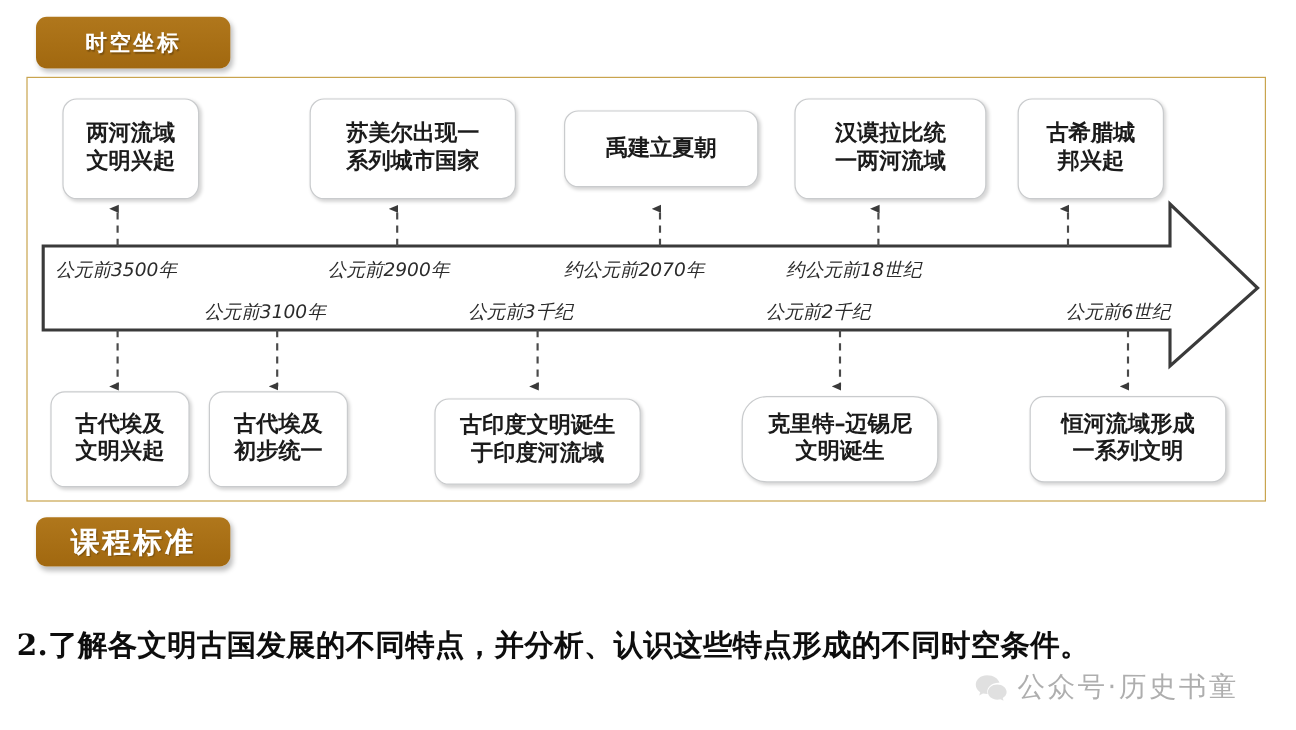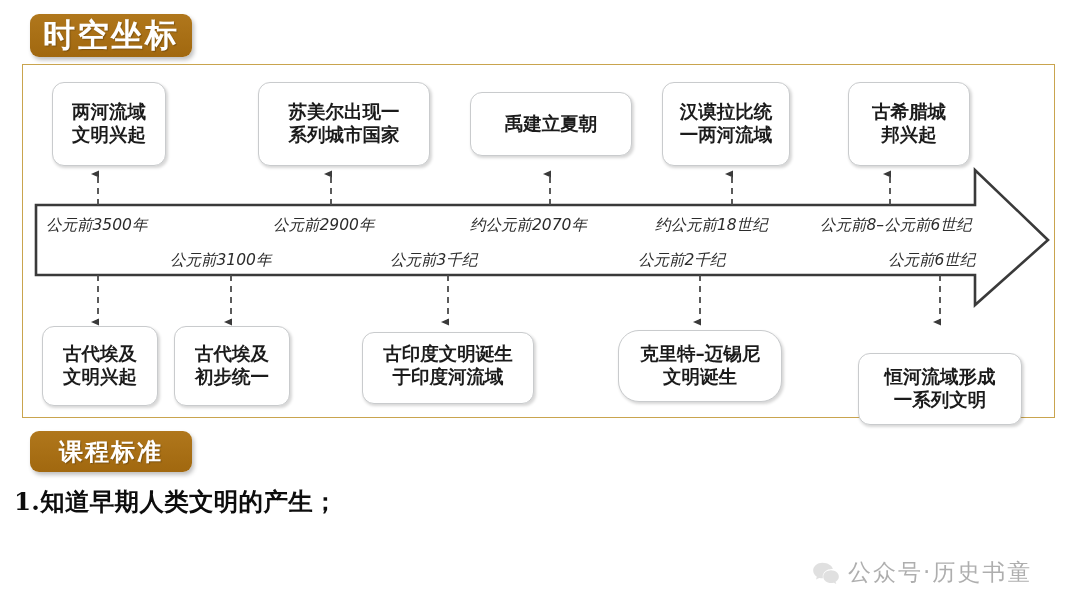--- a/index.html
+++ b/index.html
@@ -36,21 +36,21 @@
     justify-content: center;
     letter-spacing: 2px;
     box-shadow: 2px 3px 4px rgba(0,0,0,0.25);
     text-shadow: 1px 1px 1px rgba(0,0,0,0.25);
   }
   #badge-spacetime {
     left: 30px;
     top: 14px;
     width: 162px;
     height: 43px;
-    font-size: 32px;
+    font-size: 18px;
   }
   #badge-standard {
     left: 30px;
     top: 431px;
     width: 162px;
     height: 41px;
     font-size: 24px;
   }
 
   
@@ -174,50 +174,49 @@
       <line x1="700" y1="275" x2="700" y2="322" marker-end="url(#arrow-down)"></line>
       <line x1="940" y1="275" x2="940" y2="322" marker-end="url(#arrow-down)"></line>
     </g>
   </svg>
 
   <div class="evt-box" style="left:52px;  top:82px;  width:114px; height:84px;">两河流域
 文明兴起</div>
   <div class="evt-box" style="left:258px; top:82px;  width:172px; height:84px;">苏美尔出现一
 系列城市国家</div>
   <div class="evt-box" style="left:470px; top:92px;  width:162px; height:64px;">禹建立夏朝</div>
-  <div class="evt-box" style="left:662px; top:82px;  width:128px; height:84px;">汉谟拉比统
+  <div class="evt-box" style="left:662px; top:82px;  width:160px; height:84px;">汉谟拉比统
 一两河流域</div>
   <div class="evt-box" style="left:820px; top:82px;  width:122px; height:84px;margin-left:28px;">古希腊城
 邦兴起</div>
 
   <div class="evt-box" style="left:42px;  top:326px; width:116px; height:80px;">古代埃及
 文明兴起</div>
   <div class="evt-box" style="left:174px; top:326px; width:116px; height:80px;">古代埃及
 初步统一</div>
   <div class="evt-box" style="left:362px; top:332px; width:172px; height:72px;font-family:Liberation Mono, monospace;">古印度文明诞生
 于印度河流域</div>
   <div class="evt-box" style="left:618px; top:330px; width:164px; height:72px;border-radius:21px;">克里特–迈锡尼
 文明诞生</div>
-  <div class="evt-box" style="left:858px; top:330px; width:164px; height:72px;margin-top:23px;">恒河流域形成
+  <div class="evt-box" style="left:858px; top:330px; width:164px; height:72px;">恒河流域形成
 一系列文明</div>
 
   <div class="tl-label row-upper" style="left:46px;">公元前3500年</div>
   <div class="tl-label row-upper" style="left:273px;">公元前2900年</div>
   <div class="tl-label row-upper" style="left:470px;">约公元前2070年</div>
   <div class="tl-label row-upper" style="left:655px;">约公元前18世纪</div>
-  <div class="tl-label row-upper" style="left:820px;">公元前8–公元前6世纪</div>
 
   <div class="tl-label row-lower" style="left:170px;">公元前3100年</div>
   <div class="tl-label row-lower" style="left:390px;">公元前3千纪</div>
   <div class="tl-label row-lower" style="left:638px;">公元前2千纪</div>
   <div class="tl-label row-lower" style="left:888px;">公元前6世纪</div>
 
   <div class="badge" id="badge-standard">课程标准</div>
 
-  <div class="std-line" id="std-line-1">1.知道早期人类文明的产生；</div>
+  <div class="std-line" id="std-line-2">2.了解各文明古国发展的不同特点，并分析、认识这些特点形成的不同时空条件。</div>
 
   <div class="watermark">
     <svg class="wm-icon" viewBox="0 0 32 28" xmlns="http://www.w3.org/2000/svg">
       <path d="M12 2C5.9 2 1 6.1 1 11.2c0 2.9 1.7 5.5 4.3 7.2l-1 3.2 3.7-1.9c1.2.3 2.5.5 3.9.5h.6c-.2-.7-.3-1.4-.3-2.1 0-4.9 4.8-8.9 10.7-8.9.4 0 .8 0 1.1.1C23.1 5.4 18.1 2 12 2z" fill="#b7b7b7"></path>
       <path d="M31 18.3c0-4.1-4.1-7.4-9.1-7.4s-9.1 3.3-9.1 7.4c0 4.1 4.1 7.4 9.1 7.4 1.1 0 2.1-.2 3.1-.4l3 1.6-.8-2.7c2.3-1.4 3.8-3.5 3.8-5.9z" fill="#b7b7b7"></path>
     </svg>
     <span>公众号·历史书童</span>
   </div>
 
 </div>

